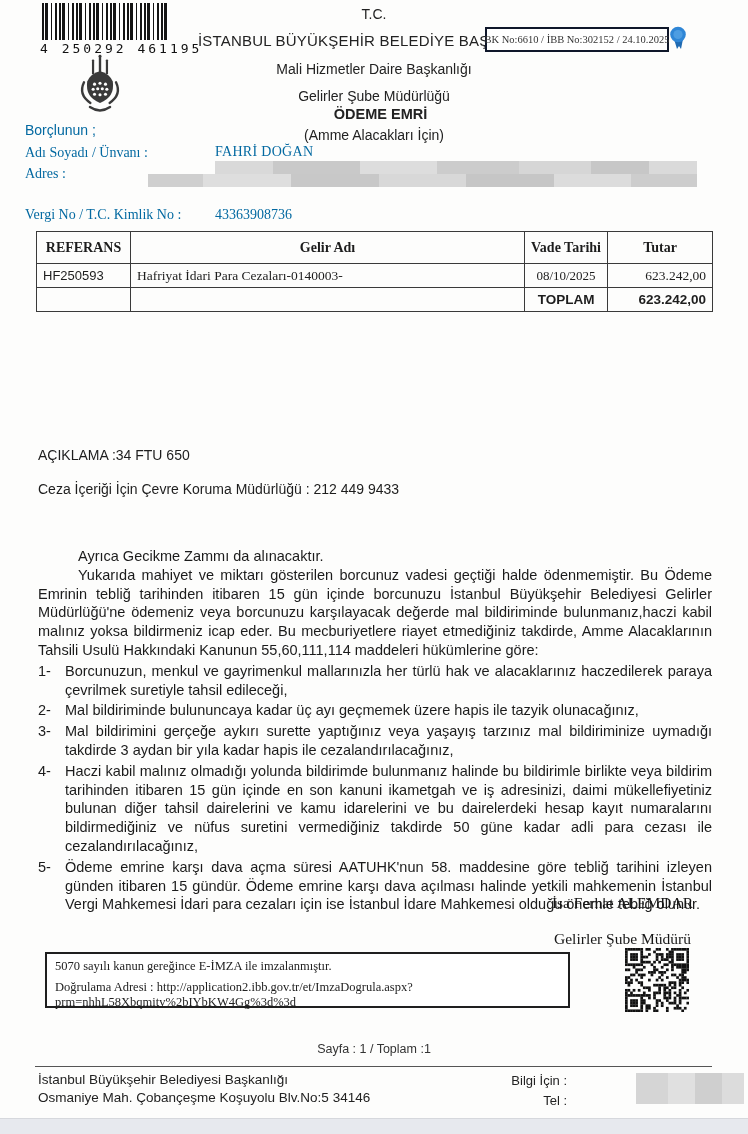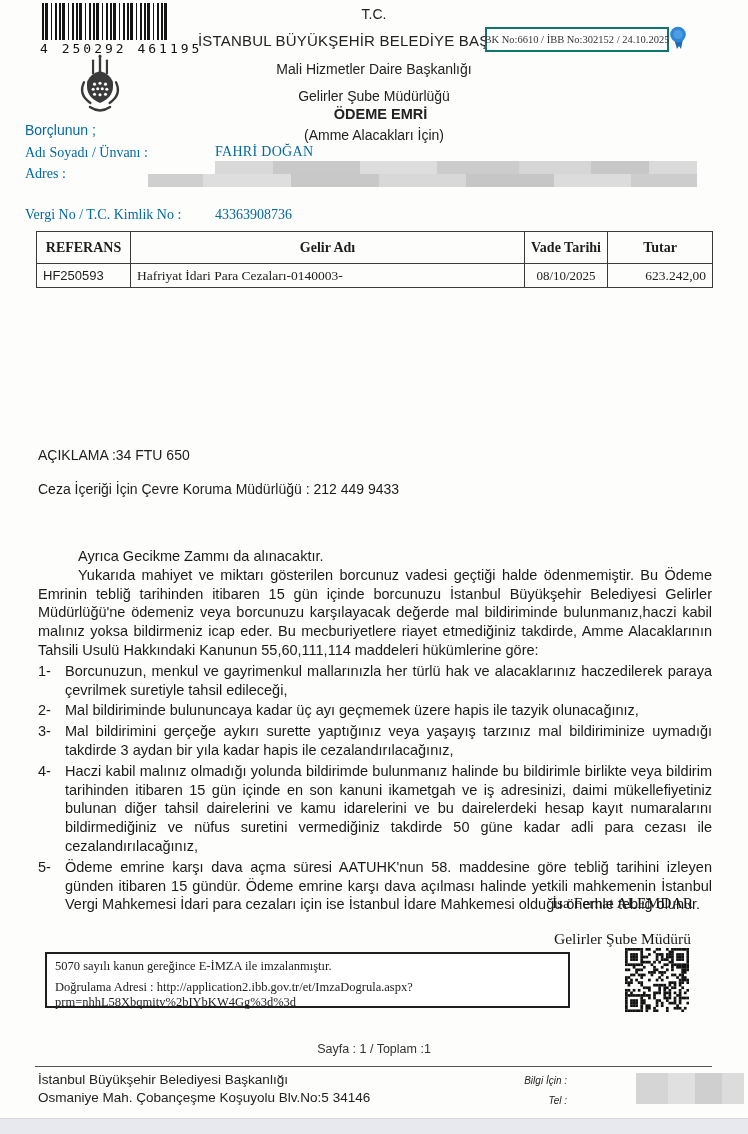--- a/index.html
+++ b/index.html
@@ -19,21 +19,21 @@
   .hdr-subtitle{top:127px;font-size:14px;}
 
   .barcode-wrap{left:40px;top:3px;width:130px;}
   .barcode-bars{width:126px;height:37px;margin-left:2px;
     background:repeating-linear-gradient(90deg,#151515 0 2px,#fff 2px 3px,#151515 3px 6px,#fff 6px 9px,#151515 9px 10px,#fff 10px 13px,#151515 13px 15px,#fff 15px 17px);}
   .barcode-digits{font-family:"DejaVu Sans Mono",monospace;font-size:13px;letter-spacing:3px;
     color:#111;margin-top:1px;white-space:nowrap;}
 
   .logo{left:72px;top:54px;width:56px;height:64px;}
 
-  .stamp{left:485px;top:27px;width:180px;height:21px;border:2px solid #0f766e;background:#fff;
+  .stamp{left:485px;top:27px;width:180px;height:21px;border:2px solid #0f172a;background:#fff;
     display:flex;align-items:center;justify-content:center;font-size:10.5px;color:#333;white-space:nowrap;}
   .seal{left:668px;top:26px;width:20px;height:24px;}
 
   
   .lbl{font-size:14px;color:#0369a1;}
   .redact1{left:215px;top:161px;width:482px;height:13px;
     background:linear-gradient(90deg,#d9d9d9 0 12%,#c9c9c9 12% 30%,#dddddd 30% 46%,#cccccc 46% 63%,#d6d6d6 63% 78%,#c7c7c7 78% 90%,#dadada 90% 100%);}
   .redact2{left:148px;top:174px;width:549px;height:13px;
     background:linear-gradient(90deg,#cfcfcf 0 10%,#dedede 10% 26%,#c8c8c8 26% 42%,#d8d8d8 42% 58%,#c6c6c6 58% 74%,#dcdcdc 74% 88%,#cdcdcd 88% 100%);}
 
@@ -67,21 +67,21 @@
   
   .esign{left:45px;top:952px;width:525px;height:56px;border:2px solid #1f1f1f;background:#fff;
     font-family:"Liberation Serif",serif;font-size:12.5px;color:#222;padding:5px 8px;box-sizing:border-box;}
   .esign .l1{margin-bottom:6px;}
   .qr{left:625px;top:948px;width:64px;height:64px;}
 
   
   .page-info{left:0;right:0;top:1042px;text-align:center;font-size:12.5px;color:#333;}
   .foot-rule{left:35px;width:677px;top:1066px;border-top:1.5px solid #555;height:0;}
   .foot-addr{left:38px;top:1071px;font-size:13.5px;line-height:18px;color:#222;}
-  .foot-right{left:455px;top:1071px;width:112px;text-align:right;font-size:10px;line-height:20px;color:#222;font-style:italic;}
+  .foot-right{left:455px;top:1071px;width:112px;text-align:right;font-size:13px;line-height:20px;color:#222;}
   .foot-redact{left:636px;top:1073px;width:108px;height:31px;
     background:linear-gradient(90deg,#d5d5d5 0 30%,#e0e0e0 30% 55%,#cfcfcf 55% 80%,#dcdcdc 80% 100%);}
   .bottom-band{left:0;right:0;bottom:0;height:15px;background:#e7e9ee;border-top:1px solid #d6d8dd;}
 </style>
 </head>
 <body>
 
 <div class="doc">
 
   <div class="abs barcode-wrap">
@@ -157,20 +157,26 @@
       <th class="h">REFERANS</th>
       <th class="h">Gelir Adı</th>
       <th class="h">Vade Tarihi</th>
       <th class="h">Tutar</th>
     </tr>
     <tr>
       <td class="c1">HF250593</td>
       <td class="c2">Hafriyat İdari Para Cezaları-0140003-</td>
       <td class="c3">08/10/2025</td>
       <td class="c4">623.242,00</td>
+    </tr>
+    <tr>
+      <td class="c1"></td>
+      <td class="c2"></td>
+      <td class="tot-lbl">TOPLAM</td>
+      <td class="tot-val">623.242,00</td>
     </tr>
   </tbody>
     </table>
 
   <div class="abs note1">AÇIKLAMA :34 FTU 650</div>
   <div class="abs note2">Ceza İçeriği İçin Çevre Koruma Müdürlüğü : 212 449 9433</div>
 
   <div class="abs body-block">
     <p>Ayrıca Gecikme Zammı da alınacaktır.</p>
     <p>Yukarıda mahiyet ve miktarı gösterilen borcunuz vadesi geçtiği halde ödenmemiştir. Bu Ödeme Emrinin tebliğ tarihinden itibaren 15 gün içinde borcunuzu İstanbul Büyükşehir Belediyesi Gelirler Müdürlüğü'ne ödemeniz veya borcunuzu karşılayacak değerde mal bildiriminde bulunmanız,haczi kabil malınız yoksa bildirmeniz icap eder. Bu mecburiyetlere riayet etmediğiniz takdirde, Amme Alacaklarının Tahsili Usulü Hakkındaki Kanunun 55,60,111,114 maddeleri hükümlerine göre:</p>

